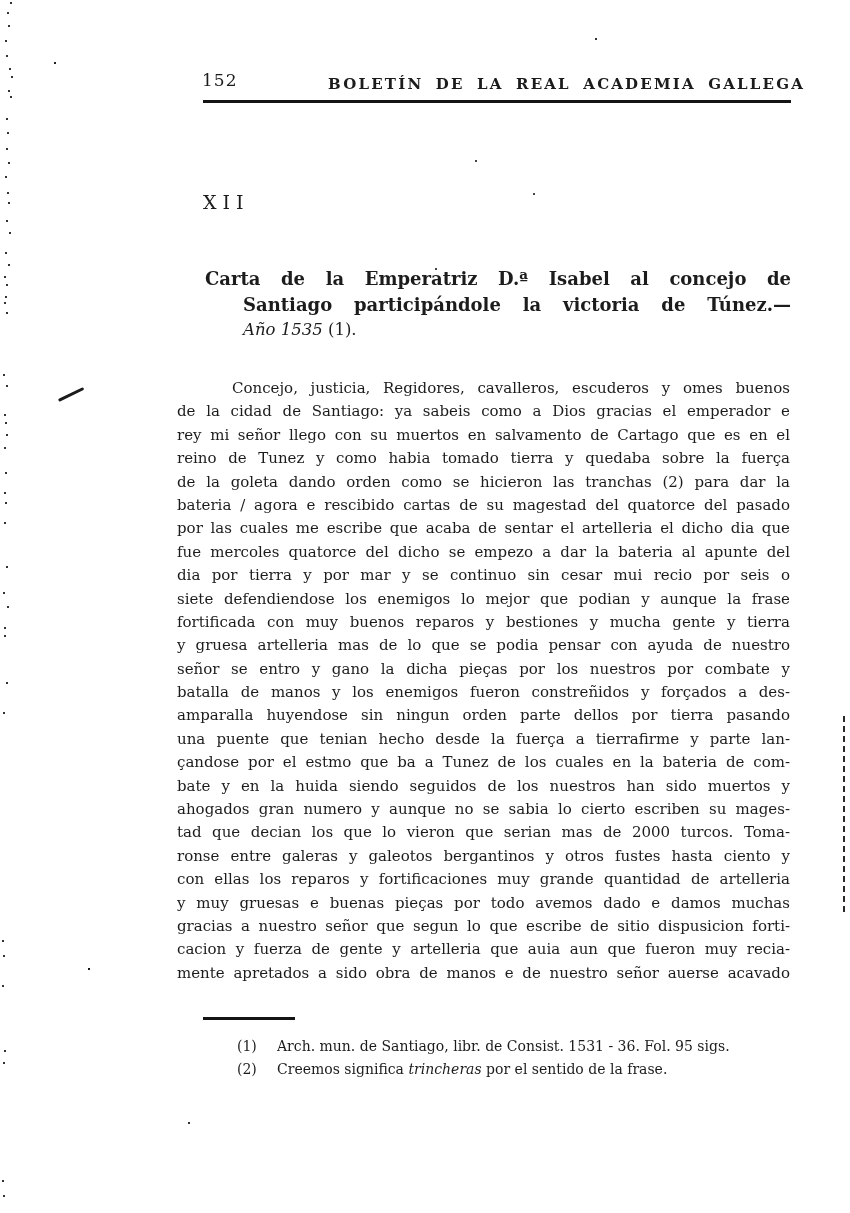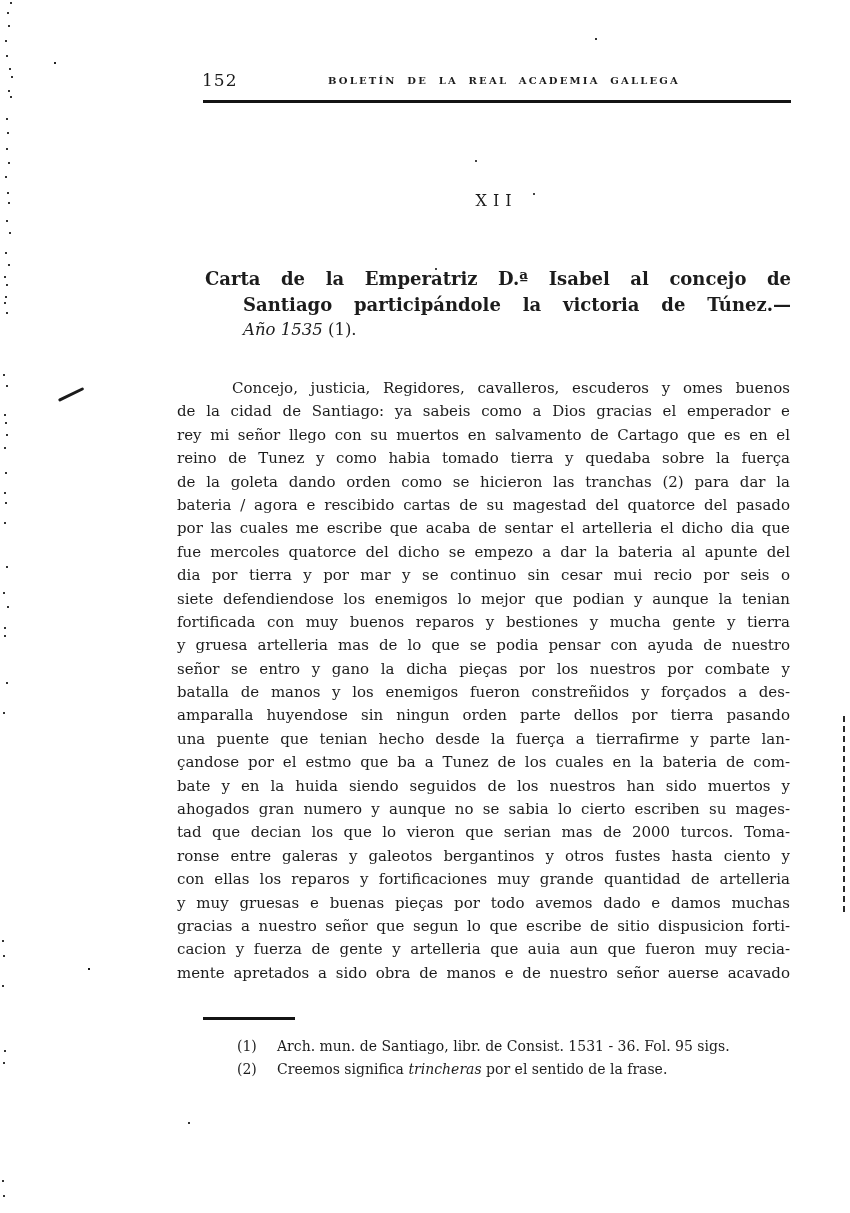--- a/index.html
+++ b/index.html
@@ -12,31 +12,31 @@
     color:#1c1c1c;
     margin:0 auto;
   }
   
   .page-number{
     position:absolute;left:202px;top:70px;
     font-size:17px;letter-spacing:1px;
   }
   .journal-title{
     position:absolute;left:328px;top:75px;
-    font-size:10px;letter-spacing:2.2px;word-spacing:5px;
+    font-size:15px;letter-spacing:2.2px;word-spacing:5px;
     font-weight:600;
   }
   .header-rule{
     position:absolute;left:203px;top:100px;width:588px;height:3px;
     background:#141414;
   }
   
   .section-number{
     position:absolute;left:203px;top:191px;width:587px;
-    text-align:center;font-size:16px;letter-spacing:6px;
+    text-align:left;font-size:19px;letter-spacing:6px;
   }
   
   .article-title{
     position:absolute;left:205px;top:266px;width:586px;
     font-weight:bold;font-size:18px;line-height:25.5px;
   }
   .t-line{text-align:justify;text-align-last:justify;}
   .t-line.t-indent{padding-left:38px;box-sizing:border-box;}
   .t-year{font-weight:normal;font-style:italic;font-size:16.5px;padding-left:38px;}
   .t-year .roman{font-style:normal;}
@@ -112,21 +112,21 @@
   <div class="body-text">
     <div class="bline indent">Concejo, justicia, Regidores, cavalleros, escuderos y omes buenos</div>
     <div class="bline">de la cidad de Santiago: ya sabeis como a Dios gracias el emperador e</div>
     <div class="bline">rey mi señor llego con su muertos en salvamento de Cartago que es en el</div>
     <div class="bline">reino de Tunez y como habia tomado tierra y quedaba sobre la fuerça</div>
     <div class="bline">de la goleta dando orden como se hicieron las tranchas (2) para dar la</div>
     <div class="bline">bateria / agora e rescibido cartas de su magestad del quatorce del pasado</div>
     <div class="bline">por las cuales me escribe que acaba de sentar el artelleria el dicho dia que</div>
     <div class="bline">fue mercoles quatorce del dicho se empezo a dar la bateria al apunte del</div>
     <div class="bline">dia por tierra y por mar y se continuo sin cesar mui recio por seis o</div>
-    <div class="bline">siete defendiendose los enemigos lo mejor que podian y aunque la tenian</div>
+    <div class="bline">siete defendiendose los enemigos lo mejor que podian y aunque la frase</div>
     <div class="bline">fortificada con muy buenos reparos y bestiones y mucha gente y tierra</div>
     <div class="bline">y gruesa artelleria mas de lo que se podia pensar con ayuda de nuestro</div>
     <div class="bline">señor se entro y gano la dicha pieças por los nuestros por combate y</div>
     <div class="bline">batalla de manos y los enemigos fueron constreñidos y forçados a des-</div>
     <div class="bline">amparalla huyendose sin ningun orden parte dellos por tierra pasando</div>
     <div class="bline">una puente que tenian hecho desde la fuerça a tierrafirme y parte lan-</div>
     <div class="bline">çandose por el estmo que ba a Tunez de los cuales en la bateria de com-</div>
     <div class="bline">bate y en la huida siendo seguidos de los nuestros han sido muertos y</div>
     <div class="bline">ahogados gran numero y aunque no se sabia lo cierto escriben su mages-</div>
     <div class="bline">tad que decian los que lo vieron que serian mas de 2000 turcos. Toma-</div>

